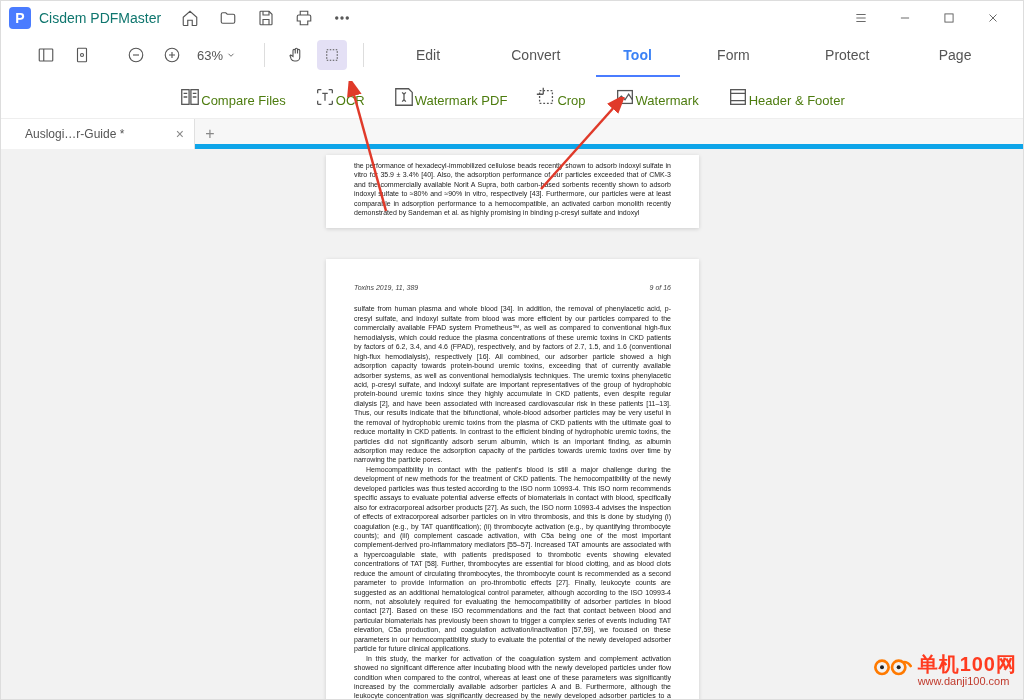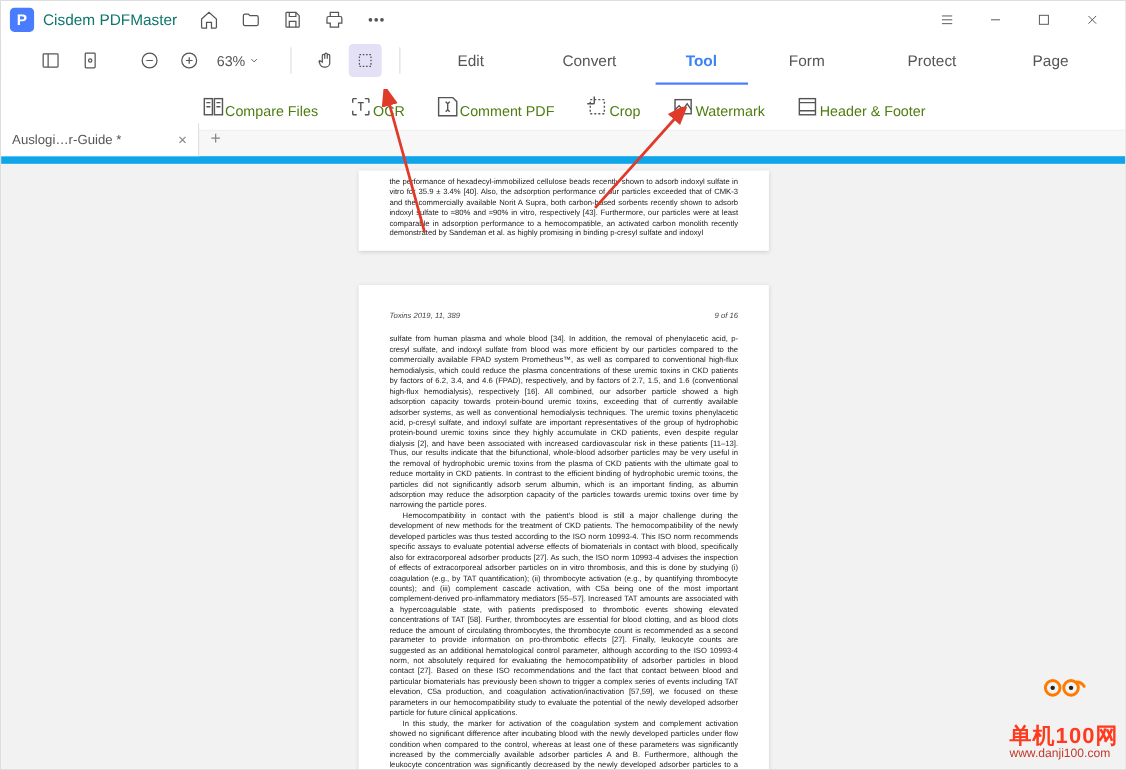--- a/index.html
+++ b/index.html
@@ -29,39 +29,39 @@
 .menu-tab { padding:6px 0; font-size:14px; color:#555; cursor:pointer; text-align:center; }
 .menu-tab.active { color:#3b82f6; position:relative;font-weight:bold; }
 .menu-tab.active::after { content:""; position:absolute; bottom:-8px; left:0; right:0; height:2px; background:#4a7cff; }
 
 
 .sub-toolbar { height:44px; display:flex; align-items:center; justify-content:center; gap:28px; background:#fff; border-bottom:1px solid #eee; }
 .sub-btn { display:flex; align-items:flex-end; gap:0; font-size:13px; color:#4d7c0f; cursor:pointer; }
 .sub-btn svg { width:22px; height:22px; stroke:#555; fill:none; stroke-width:1.4; }
 
 
-.tabstrip { height:30px; display:flex; align-items:flex-end; background:#f7f7f7; border-bottom:7px solid #0ea5e9; }
+.tabstrip { height:30px; display:flex; align-items:flex-start; background:#f7f7f7; border-bottom:5px solid #0ea5e9;margin-left:14px; }
 .doc-tab { height:30px; min-width:180px; max-width:180px; padding:0 10px; background:#fff; border-right:1px solid #e0e0e0; display:flex; align-items:center; font-size:12px; color:#555; gap:8px; }
 .doc-tab .label { flex:1; overflow:hidden; text-overflow:ellipsis; white-space:nowrap; }
 .doc-tab .close { cursor:pointer; color:#888; font-size:14px; line-height:1; }
 .tab-plus { width:30px; height:30px; display:flex; align-items:center; justify-content:center; color:#888; cursor:pointer; font-size:16px; }
 
 
 .doc-area { position:absolute; top:148px; left:0; right:0; bottom:0; background:#f2f2f2; overflow:hidden; }
 .page-frag { position:absolute; left:325px; width:373px; background:#fff; padding:6px 28px 10px; font-size:7px; line-height:1.35; color:#222; text-align:justify; box-shadow:0 1px 4px rgba(0,0,0,0.15); font-family:"Times New Roman",serif; }
 .page-frag.top { top:6px; }
 .page-full { position:absolute; left:325px; top:110px; width:373px; bottom:-30px; background:#fff; padding:24px 28px; font-size:7px; line-height:1.35; color:#222; text-align:justify; box-shadow:0 1px 4px rgba(0,0,0,0.15); font-family:"Times New Roman",serif; }
 .page-header { display:flex; justify-content:space-between; font-size:7px; color:#444; margin-bottom:12px; font-style:italic; }
 .indent { text-indent:12px; }
 
 
 .arrow { position:absolute; pointer-events:none; }
 
 
-.wm { position:absolute; right:6px; bottom:8px; display:flex; align-items:center; gap:6px; font-size:18px; font-weight:bold;flex-direction:column; }
+.wm { position:absolute; right:6px; bottom:8px; display:flex; align-items:center; gap:6px; font-size:18px; font-weight:bold; }
 .wm .cn { color:#ff3b1f; font-size:20px; letter-spacing:1px; }
 .wm .sub { color:#c0392b; font-size:11px; font-weight:normal; display:block; margin-top:-3px; }
 .wm-icon svg { width:40px; height:40px; }
 </style>
 </head>
 <body>
 
 <div class="titlebar">
   <div class="app-logo">
       <span>P</span>
@@ -191,21 +191,21 @@
         <path d="M4 4h4M4 4v4M20 4h-4M20 4v4M4 20h4M4 20v-4M20 20h-4M20 20v-4"></path>
         <path d="M9 8h6M12 8v8"></path>
       </svg>
       <span>OCR</span>
     </div>
   <div class="sub-btn">
       <svg viewBox="0 0 24 24">
         <path d="M7 3h10l4 4v14H3V3z"></path>
         <path d="M10 7l2 2 2-2M10 17l2-2 2 2M12 9v6"></path>
       </svg>
-      <span>Comment PDF</span>
+      <span>Watermark PDF</span>
     </div>
   <div class="sub-btn">
       <svg viewBox="0 0 24 24">
         <rect x="5" y="5" width="14" height="14" stroke-dasharray="2 2"></rect>
         <path d="M9 2v7M2 9h7"></path>
       </svg>
       <span>Crop</span>
     </div>
   <div class="sub-btn">
       <svg viewBox="0 0 24 24">

